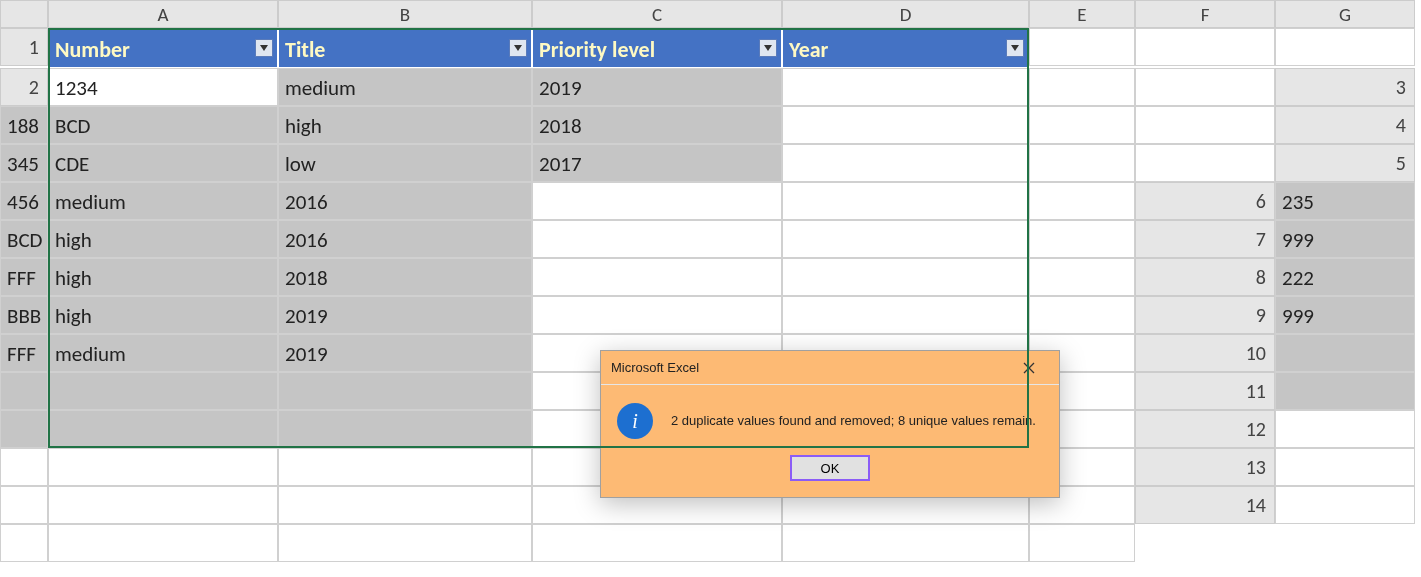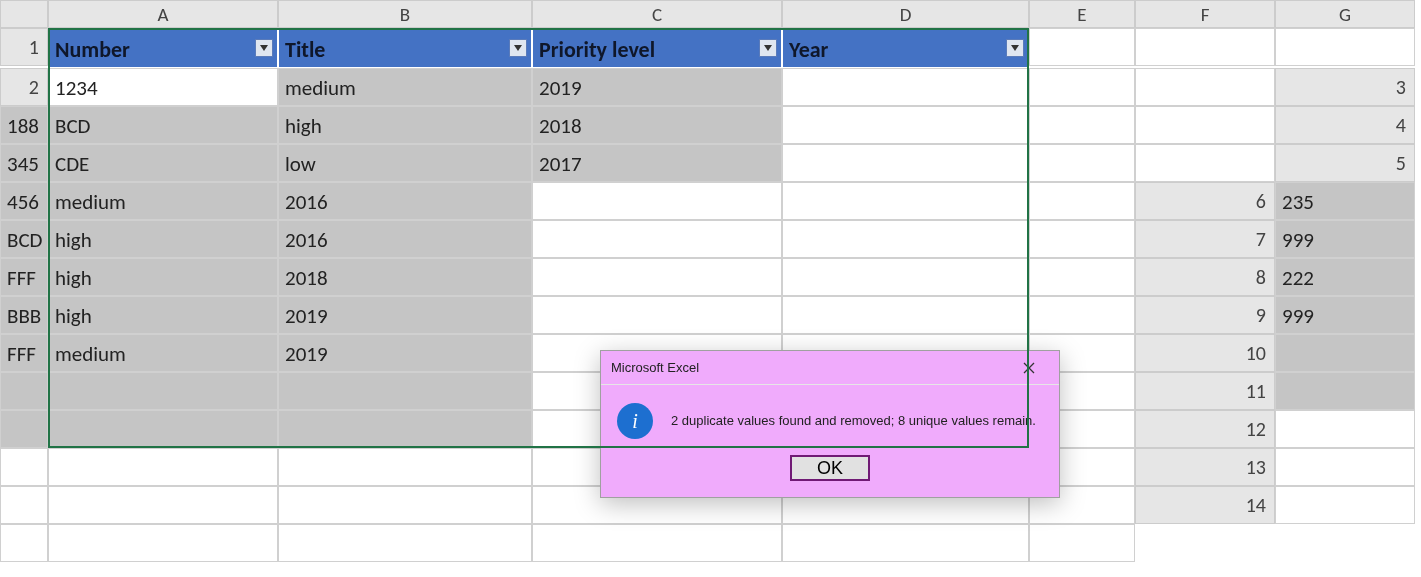--- a/index.html
+++ b/index.html
@@ -38,21 +38,21 @@
     padding: 4px 6px 2px 6px;
     display: flex;
     align-items: center;
     font-size: 21px;
     background: #fff;
     overflow: hidden;
     white-space: nowrap;
   }
   .th {
     background: #4472C4;
-    color: #0f172a;
+    color: #fef9c3;
     font-weight: bold;
     font-size: 22px;
     border: 1px solid #fff;
     position: relative;
     height: 40px;
   }
   .th .filter-btn {
     position: absolute;
     right: 4px;
     top: 50%;
@@ -78,21 +78,21 @@
     position: absolute;
     pointer-events: none;
     border: 2px solid #217346;
   }
   
   .dialog {
     position: absolute;
     left: 600px;
     top: 350px;
     width: 460px;
-    background: #f0abfc;
+    background: #fdba74;
     border: 1px solid #a0a0a0;
     box-shadow: 0 6px 24px rgba(0,0,0,0.25);
     font-family: "Segoe UI", Arial, sans-serif;
     font-size: 13px;
     color: #222;
   }
   .dialog .titlebar {
     height: 34px;
     display: flex;
     align-items: center;
@@ -131,23 +131,23 @@
   }
   .dialog .msg { font-size: 13px; line-height: 1.3; }
   .dialog .buttons {
     display: flex;
     justify-content: center;
     padding: 6px 0 16px 0;
   }
   .dialog .ok-btn {
     min-width: 80px;
     height: 26px;
-    border: 2px solid #701a75;
+    border: 2px solid #8b5cf6;
     background: #e1e1e1;
-    font-size: 18px;
+    font-size: 13px;
     cursor: pointer;
   }
 </style>
 </head>
 <body>
 
 <div class="sheet" id="sheet">
     <div class="corner"></div>
     <div class="colhdr">A</div>
     <div class="colhdr">B</div>

